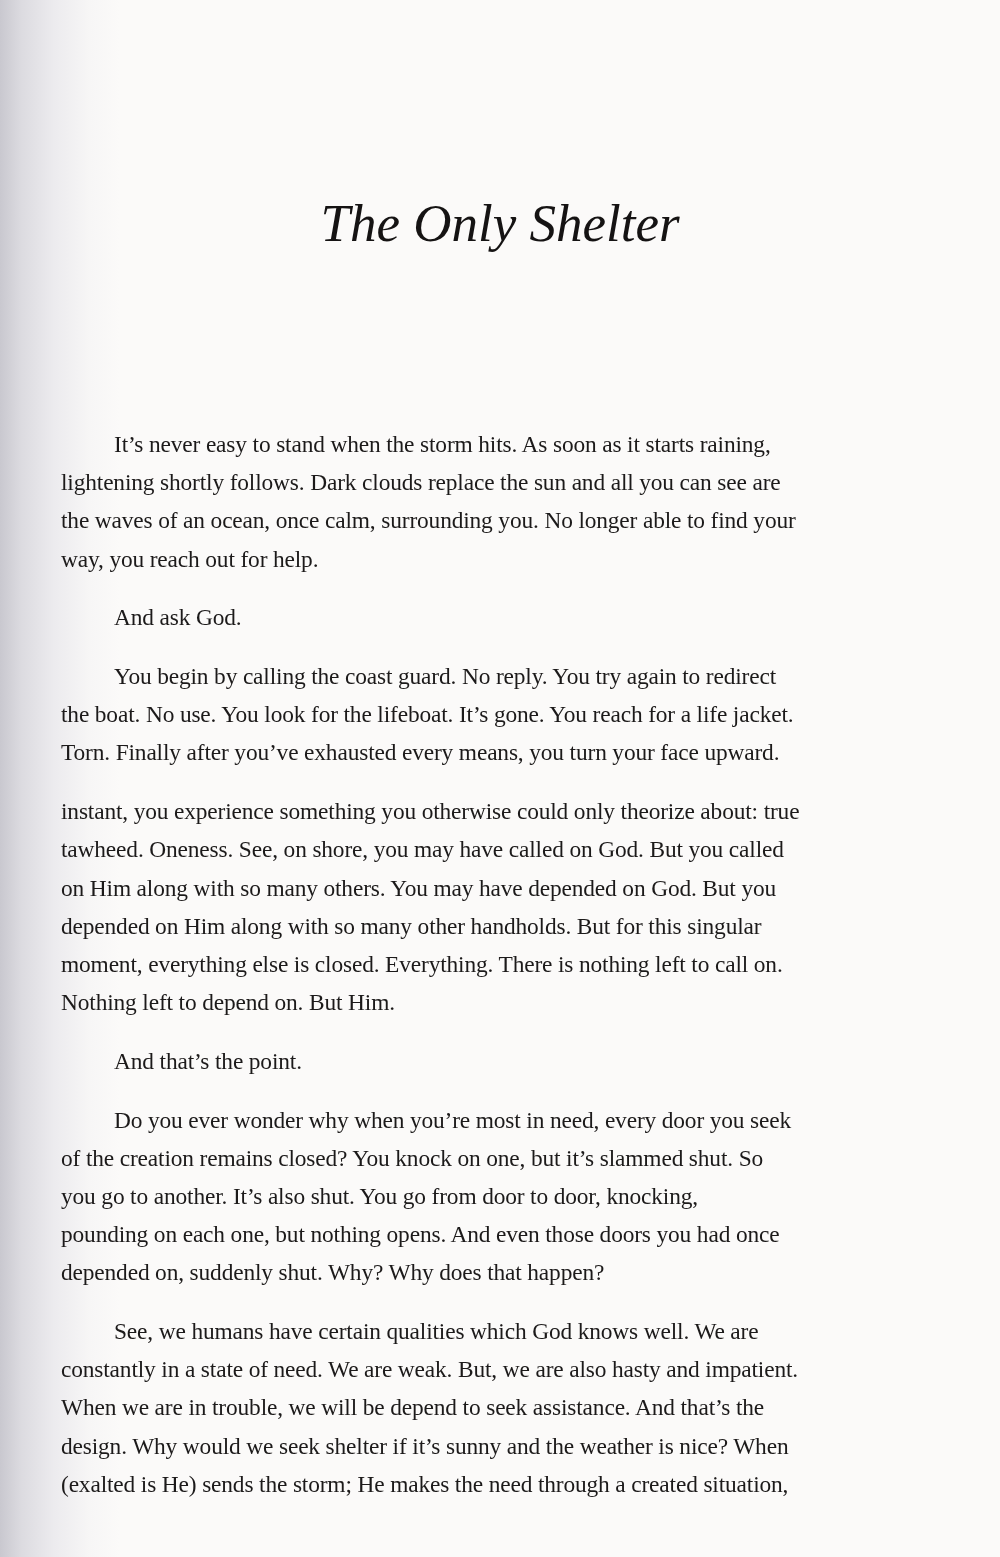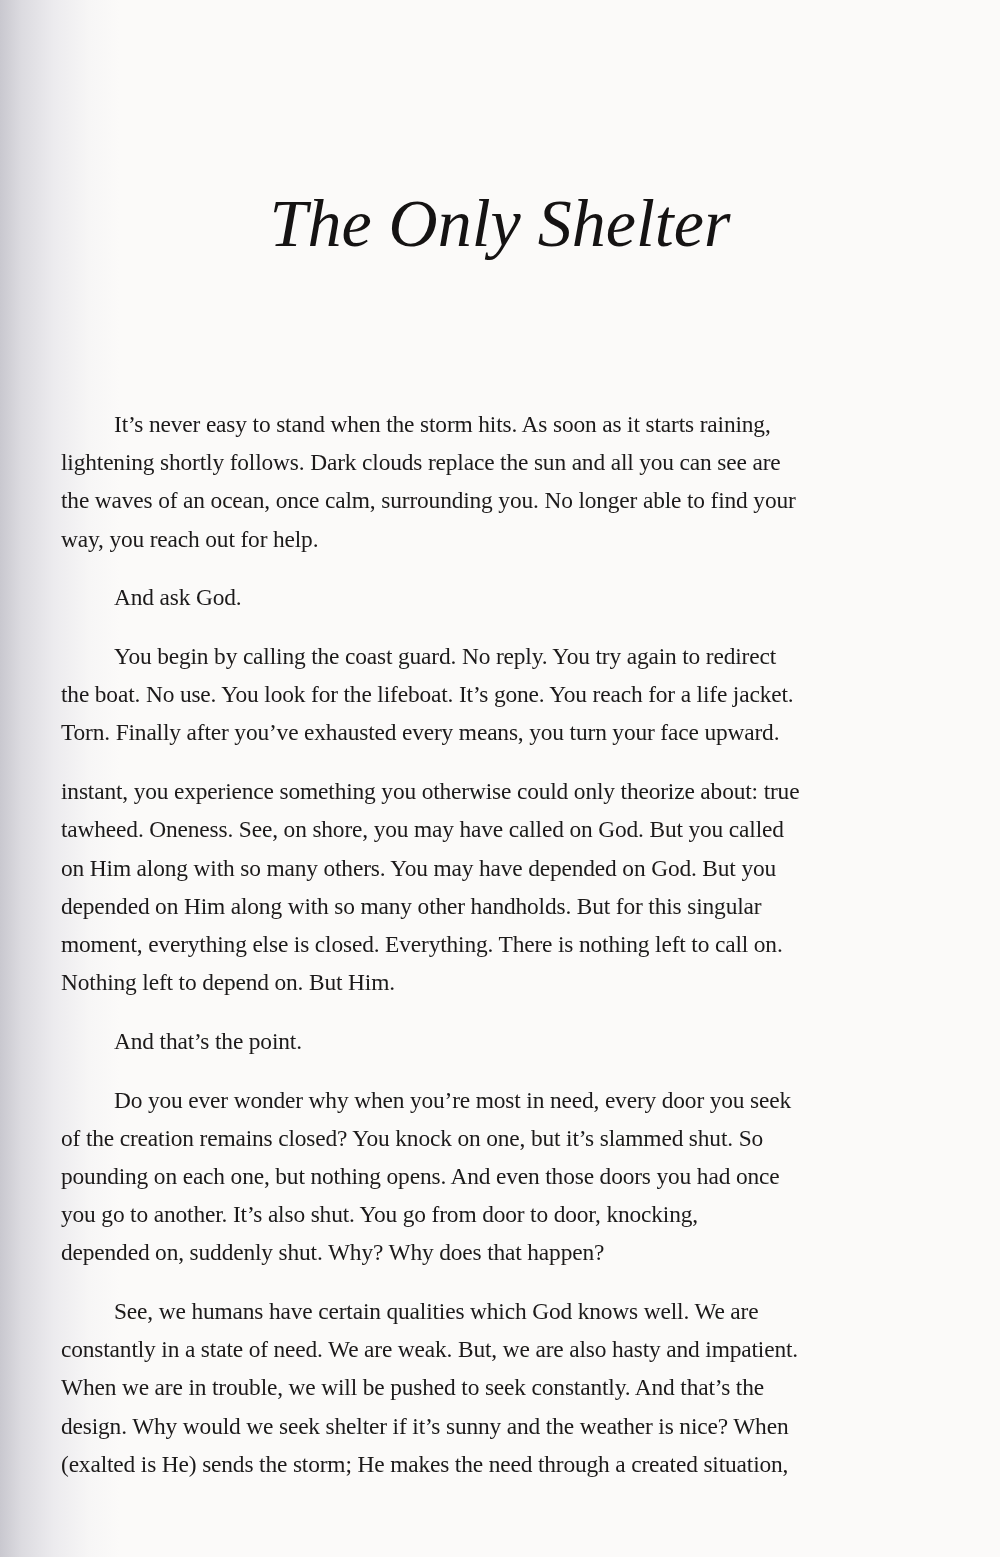--- a/index.html
+++ b/index.html
@@ -12,37 +12,37 @@
   }
   .page-shade {
     position: absolute; left: 0; top: 0; bottom: 0; width: 120px;
     background: linear-gradient(to right, #c9c8cf 0%, #dcdbe0 18%, #ecebee 45%, #f7f6f6 75%, rgba(251,250,249,0) 100%);
     pointer-events: none;
   }
   .title {
     position: absolute; left: 0; right: 0; top: 168px;
     text-align: center;
     font-style: italic;
-    font-size: 68px;
+    font-size: 53px;
     line-height: 110px;
     font-weight: normal;
     margin: 0;
     color: #151313;
   }
   .title span { display: block; }
   .body-text {
     position: absolute; left: 61px; width: 868px; top: 405px;
     font-size: 23.4px;
     line-height: 38.2px;
     letter-spacing: -0.15px;
   }
   .para { margin: 0 0 20.5px 0; text-indent: 53px; }
   .line { display: block; white-space: nowrap; }
   .line.indent { padding-left: 53px; }
-  .para.lines { text-indent: 0; }
+  .para.lines { text-indent: 0; margin-top: 20px; }
 </style>
 </head>
 <body>
 
 <div class="page-shade"></div>
 
 <h1 class="title">
   <span>The Only Shelter</span>
 </h1>
 
@@ -68,24 +68,24 @@
       <span class="line">depended on Him along with so many other handholds. But for this singular</span>
       <span class="line">moment, everything else is closed. Everything. There is nothing left to call on.</span>
       <span class="line">Nothing left to depend on. But Him.</span>
     </p>
     <p class="para lines">
       <span class="line indent">And that’s the point.</span>
     </p>
     <p class="para lines">
       <span class="line indent">Do you ever wonder why when you’re most in need, every door you seek</span>
       <span class="line">of the creation remains closed? You knock on one, but it’s slammed shut. So</span>
+      <span class="line">you go to another. It’s also shut. You go from door to door, knocking,</span>
       <span class="line">pounding on each one, but nothing opens. And even those doors you had once</span>
-      <span class="line">you go to another. It’s also shut. You go from door to door, knocking,</span>
       <span class="line">depended on, suddenly shut. Why? Why does that happen?</span>
     </p>
     <p class="para lines">
       <span class="line indent">See, we humans have certain qualities which God knows well. We are</span>
       <span class="line">constantly in a state of need. We are weak. But, we are also hasty and impatient.</span>
-      <span class="line">When we are in trouble, we will be pushed to seek constantly. And that’s the</span>
+      <span class="line">When we are in trouble, we will be depend to seek assistance. And that’s the</span>
       <span class="line">design. Why would we seek shelter if it’s sunny and the weather is nice? When</span>
       <span class="line">(exalted is He) sends the storm; He makes the need through a created situation,</span>
     </p>
   </div>
 
 </body></html>

